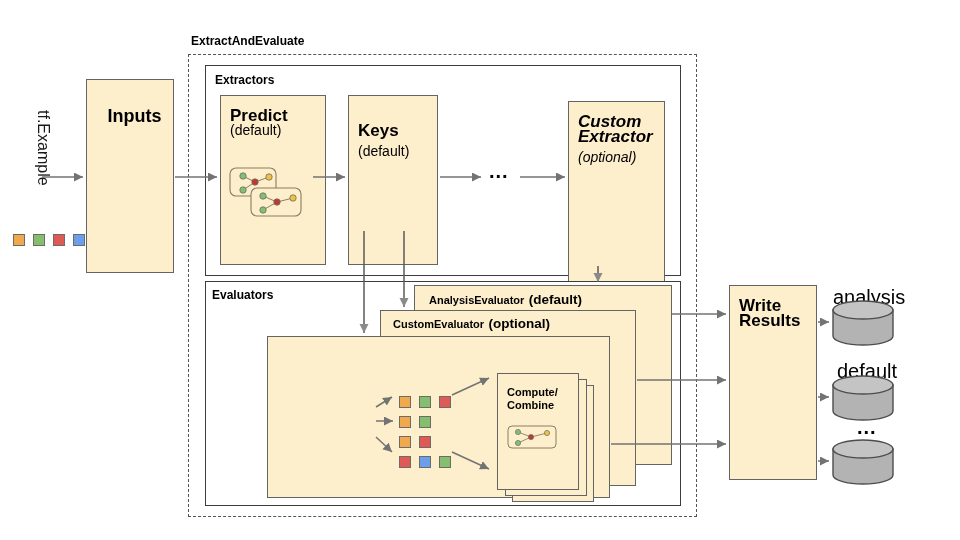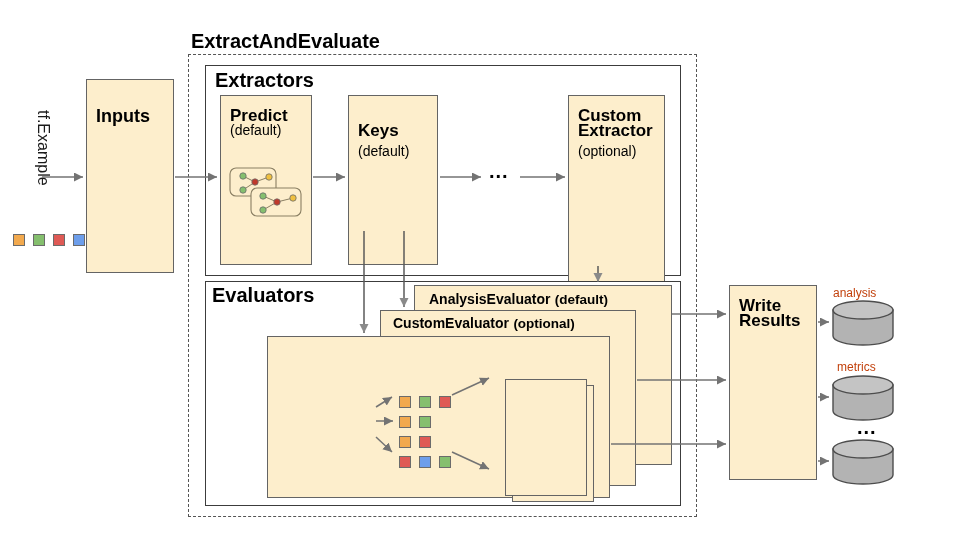--- a/index.html
+++ b/index.html
@@ -14,22 +14,22 @@
   .cream{background:#fdeecc;border:1.4px solid #646464;}
   .plain{background:#ffffff;border:1.4px solid #3c3c3c;}
   .dashed{background:transparent;border:1.6px dashed #555555;}
 
   
   .boxtext{position:absolute;left:0;right:0;text-align:left;}
   .pad{padding-left:9px;padding-top:6px;}
 
   .t18b{font-size:18px;font-weight:bold;line-height:21px;}
   .t17b{font-size:17px;font-weight:bold;line-height:20px;}
-  .t16b{font-size:20px;font-weight:bold;line-height:19px;}
-  .t15b{font-size:14px;font-weight:bold;line-height:18px;}
+  .t16b{font-size:12px;font-weight:bold;line-height:19px;}
+  .t15b{font-size:11px;font-weight:bold;line-height:18px;}
   .t13b{font-size:13.5px;font-weight:bold;line-height:16px;}
   .t14n{font-size:14px;font-weight:normal;line-height:17px;}
 
   
   .vlabel{
     position:absolute;
     transform-origin:0 0;
     transform:rotate(90deg);
     white-space:nowrap;
     font-size:16px;
@@ -45,50 +45,50 @@
 
   
   svg.overlay{position:absolute;left:0;top:0;width:960px;height:540px;overflow:visible;}
   .ar{stroke:#737373;stroke-width:1.5px;fill:none;}
   .arb{stroke:#5a5a5a;stroke-width:1.5px;fill:none;}
 
   .cyl-body{fill:#b3b3b3;stroke:#4d4d4d;stroke-width:1.4px;}
   .cyl-top{fill:#c4c4c4;stroke:#4d4d4d;stroke-width:1.4px;}
 
   .dots{font-size:20px;font-weight:bold;letter-spacing:1px;}
-  .cap{font-size:12px;color:#c2410c;}
+  .cap{font-size:20px;color:#000000;}
 
   .minigraph{position:absolute;}
 </style>
 </head>
 <body>
 
 <div id="stage">
 
   <div class="vlabel" style="left:52px; top:110px;">tf.Example</div>
 
   <div>
     <div class="chip c-orange abs" style="left:13px;top:234px;"></div>
     <div class="chip c-green  abs" style="left:33px;top:234px;"></div>
     <div class="chip c-red    abs" style="left:53px;top:234px;"></div>
     <div class="chip c-blue   abs" style="left:73px;top:234px;"></div>
   </div>
 
   <div class="abs cream" style="left:86px;top:79px;width:88px;height:194px;">
-    <div class="boxtext pad t18b" style="top:26px;padding-top:0;">Inputs</div>
+    <div class="boxtext pad t18b" style="top:26px;padding-top:0;text-align:center;">Inputs</div>
   </div>
 
   <div class="abs t16b" style="left:191px;top:32px;">ExtractAndEvaluate</div>
 
   <div class="abs dashed" style="left:188px;top:54px;width:509px;height:463px;"></div>
 
   <div class="abs plain" style="left:205px;top:65px;width:476px;height:211px;"></div>
   <div class="abs t16b" style="left:215px;top:71px;">Extractors</div>
 
-  <div class="abs cream" style="left:220px;top:95px;width:92px;height:170px;">
+  <div class="abs cream" style="left:220px;top:95px;width:106px;height:170px;">
     <div class="boxtext pad t17b" style="top:4px;">Predict</div>
     <div class="boxtext pad t14n" style="top:26px;padding-top:0;">(default)</div>
 
     <svg class="minigraph" style="left:6px;top:70px;" width="82" height="58">
       <rect x="3" y="2" width="46" height="28" rx="6" ry="6" fill="none" stroke="#8a7f63" stroke-width="1.1"></rect>
       <line x1="16" y1="10" x2="28" y2="16" stroke="#8a7f63" stroke-width="1"></line>
       <line x1="16" y1="24" x2="28" y2="16" stroke="#8a7f63" stroke-width="1"></line>
       <line x1="28" y1="16" x2="42" y2="11" stroke="#8a7f63" stroke-width="1"></line>
       <circle cx="16" cy="10" r="3.2" fill="#85bf6e" stroke="#6b6b6b" stroke-width=".8"></circle>
       <circle cx="16" cy="24" r="3.2" fill="#85bf6e" stroke="#6b6b6b" stroke-width=".8"></circle>
@@ -106,21 +106,21 @@
     </svg>
   </div>
 
   <div class="abs cream" style="left:348px;top:95px;width:90px;height:170px;">
     <div class="boxtext pad t17b" style="top:25px;padding-top:0;">Keys</div>
     <div class="boxtext pad t14n" style="top:47px;padding-top:0;">(default)</div>
   </div>
 
   <div class="abs dots" style="left:489px;top:160px;">...</div>
 
-  <div class="abs cream" style="left:568px;top:95px;width:97px;height:194px;">
+  <div class="abs cream" style="left:568px;top:101px;width:97px;height:194px;font-style:italic;">
     <div class="boxtext pad t17b" style="top:4px;">Custom</div>
     <div class="boxtext pad t17b" style="top:25px;padding-top:0;">Extractor</div>
     <div class="boxtext pad t14n" style="top:47px;padding-top:0;">(optional)</div>
   </div>
 
   <div class="abs plain" style="left:205px;top:281px;width:476px;height:225px;"></div>
   <div class="abs t16b" style="left:212px;top:286px;">Evaluators</div>
 
   <div class="abs cream" style="left:414px;top:285px;width:258px;height:180px;">
     <div class="abs" style="left:14px;top:4px;white-space:nowrap;">
@@ -150,29 +150,43 @@
       <div class="chip c-orange abs" style="left:131px;top:99px;"></div>
       <div class="chip c-red    abs" style="left:151px;top:99px;"></div>
 
       <div class="chip c-red    abs" style="left:131px;top:119px;"></div>
       <div class="chip c-blue   abs" style="left:151px;top:119px;"></div>
       <div class="chip c-green  abs" style="left:171px;top:119px;"></div>
     </div>
 
     <div class="abs cream" style="left:244px;top:48px;width:82px;height:117px;"></div>
     <div class="abs cream" style="left:237px;top:42px;width:82px;height:117px;"></div>
+    <div class="abs cream" style="left:229px;top:36px;width:82px;height:117px;">
+      <div class="boxtext pad t15b" style="top:3px;">Compute/</div>
+      <div class="boxtext pad t15b" style="top:22px;padding-top:0;">Combine</div>
+      <svg class="minigraph" style="left:8px;top:50px;" width="60" height="26">
+        <rect x="2" y="2" width="48" height="22" rx="4" ry="4" fill="none" stroke="#8a7f63" stroke-width="1"></rect>
+        <line x1="12" y1="8" x2="25" y2="13" stroke="#8a7f63" stroke-width=".9"></line>
+        <line x1="12" y1="19" x2="25" y2="13" stroke="#8a7f63" stroke-width=".9"></line>
+        <line x1="25" y1="13" x2="41" y2="9" stroke="#8a7f63" stroke-width=".9"></line>
+        <circle cx="12" cy="8" r="2.6" fill="#85bf6e" stroke="#6b6b6b" stroke-width=".7"></circle>
+        <circle cx="12" cy="19" r="2.6" fill="#85bf6e" stroke="#6b6b6b" stroke-width=".7"></circle>
+        <circle cx="25" cy="13" r="2.6" fill="#c0392b" stroke="#6b6b6b" stroke-width=".7"></circle>
+        <circle cx="41" cy="9" r="2.6" fill="#f0c040" stroke="#6b6b6b" stroke-width=".7"></circle>
+      </svg>
+    </div>
   </div>
 
   <div class="abs cream" style="left:729px;top:285px;width:88px;height:195px;padding-left:44px;">
     <div class="boxtext pad t17b" style="top:4px;">Write</div>
     <div class="boxtext pad t17b" style="top:25px;padding-top:0;">Results</div>
   </div>
 
   <div class="abs cap" style="left:833px;top:286px;">analysis</div>
-  <div class="abs cap" style="left:837px;top:360px;">metrics</div>
+  <div class="abs cap" style="left:837px;top:360px;">default</div>
   <div class="abs dots" style="left:857px;top:416px;">...</div>
 
   <svg class="overlay">
     <defs>
       <marker id="ah" markerWidth="7" markerHeight="7" refX="6" refY="3" orient="auto">
         <path d="M0,0 L6,3 L0,6 z" fill="#737373"></path>
       </marker>
       <marker id="ahd" markerWidth="7" markerHeight="7" refX="6" refY="3" orient="auto">
         <path d="M0,0 L6,3 L0,6 z" fill="#8a8a8a"></path>
       </marker>

